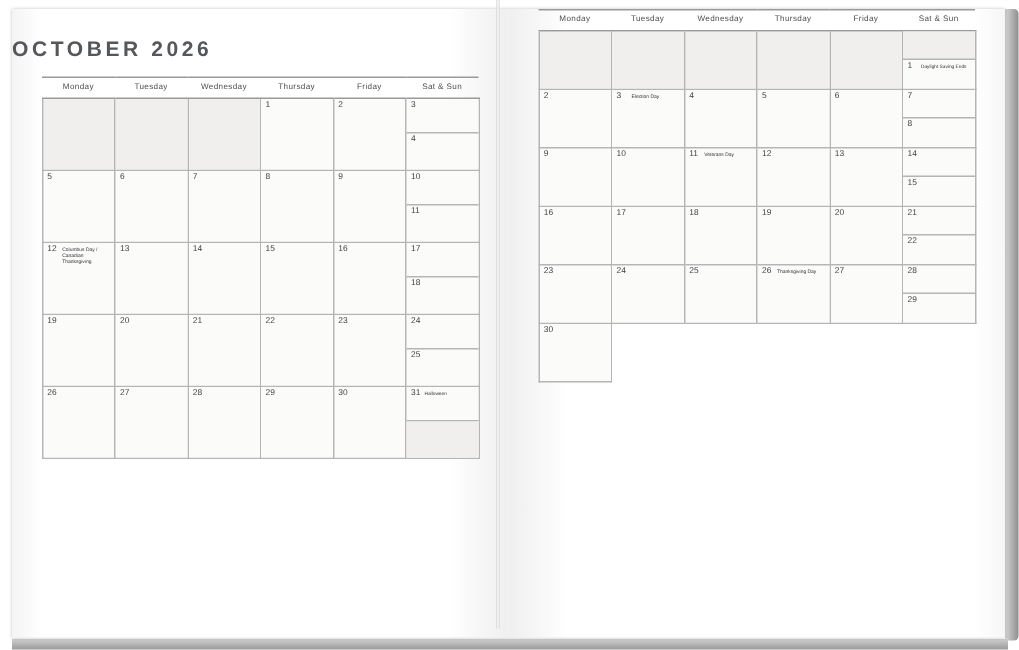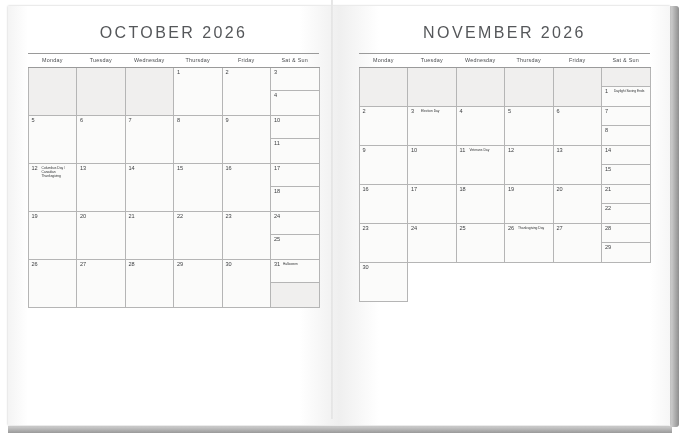--- a/index.html
+++ b/index.html
@@ -64,25 +64,24 @@
   .gutter {
     position: absolute;
     top: 0;
     left: 331px;
     width: 2px;
     height: 419px;
     background: linear-gradient(to right, #cccccc, #ffffff, #cfcfcf);
     z-index: 5;
   }
   .month-title {
-    text-align: center;
-    font-size: 16px;
+    font-size: 14px;
     letter-spacing: 2.4px;
     color: #55575a;
-    font-weight: 400;
+    font-weight: 700;
     padding-top: 18px;
     padding-bottom: 11px;
   }
   .cal {
     width: 292px;
     margin: 0 auto;
     border-collapse: collapse;
     table-layout: fixed;
   }
   .cal th {
@@ -301,21 +300,20 @@
                     <span class="note">Halloween</span>
                   </div>
                   <div class="half empty"></div>
                 </div>
               </td>
             </tr>
           </tbody>
         </table>
     </div>
     <div class="page right">
-      <div class="month-title">NOVEMBER 2026</div>
       <table class="cal" id="cal-right">
           <thead>
             <tr>
               <th>Monday</th>
               <th>Tuesday</th>
               <th>Wednesday</th>
               <th>Thursday</th>
               <th>Friday</th>
               <th>Sat &amp; Sun</th>
             </tr>

